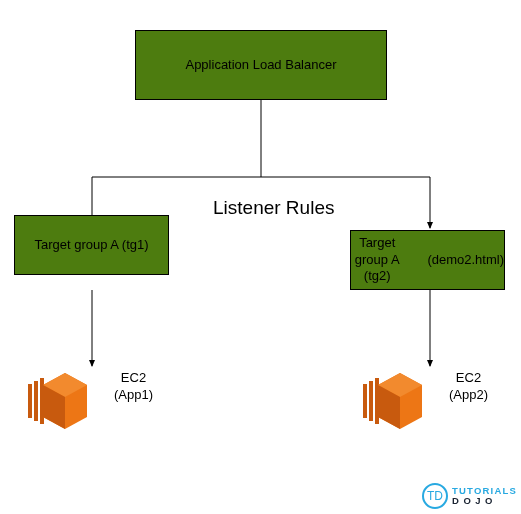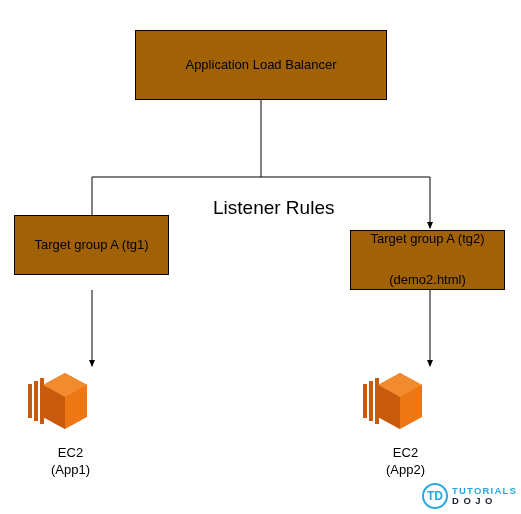--- a/index.html
+++ b/index.html
@@ -6,23 +6,23 @@
     body {
       font-family: Arial, Helvetica, sans-serif;
       background: #fff;
       width: 521px;
       height: 514px;
       position: relative;
     }
     .box {
       position: absolute;
       border: 1px solid #000;
-      background: #a16207;
+      background: #4d7c0f;
       display: flex;
-      flex-direction: column;
+      flex-direction: row;
       align-items: center;
       justify-content: center;
       font-size: 13px;
       text-align: center;
       line-height: 1.3;
     }
     .alb-box {
       left: 135px;
       top: 30px;
       width: 252px;
@@ -36,23 +36,22 @@
     .tg-right { left: 350px; top: 230px; gap: 24px; }
     .listener-label {
       position: absolute;
       left: 213px;
       top: 197px;
       font-size: 19px;
     }
     .ec2-group {
       position: absolute;
       display: flex;
-      align-items: flex-end;
-      gap: 13px;
-      flex-direction: column;
+      align-items: flex-start;
+      gap: 24px;
     }
     .ec2-left { left: 28px; top: 370px; }
     .ec2-right { left: 363px; top: 370px; }
     .ec2-label {
       font-size: 13px;
       text-align: center;
       display: flex;
       flex-direction: column;
       line-height: 1.3;
     }
@@ -65,21 +64,21 @@
       gap: 4px;
     }
     .wm-circle {
       width: 26px;
       height: 26px;
       border: 2.5px solid #28a9e1;
       border-radius: 50%;
       display: flex;
       align-items: center;
       justify-content: center;
-      font-weight: bold;
+      font-weight: normal;
       font-size: 12px;
       color: #28a9e1;
       font-family: Arial, sans-serif;
     }
     .wm-text {
       display: flex;
       flex-direction: column;
       font-size: 9.5px;
       font-weight: bold;
       letter-spacing: 1.2px;

